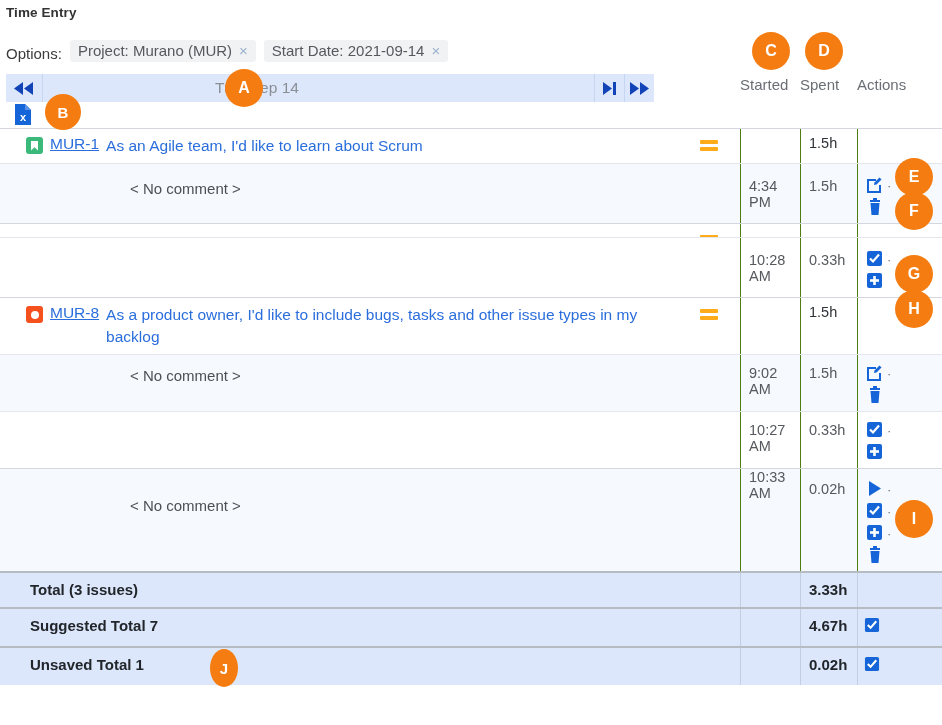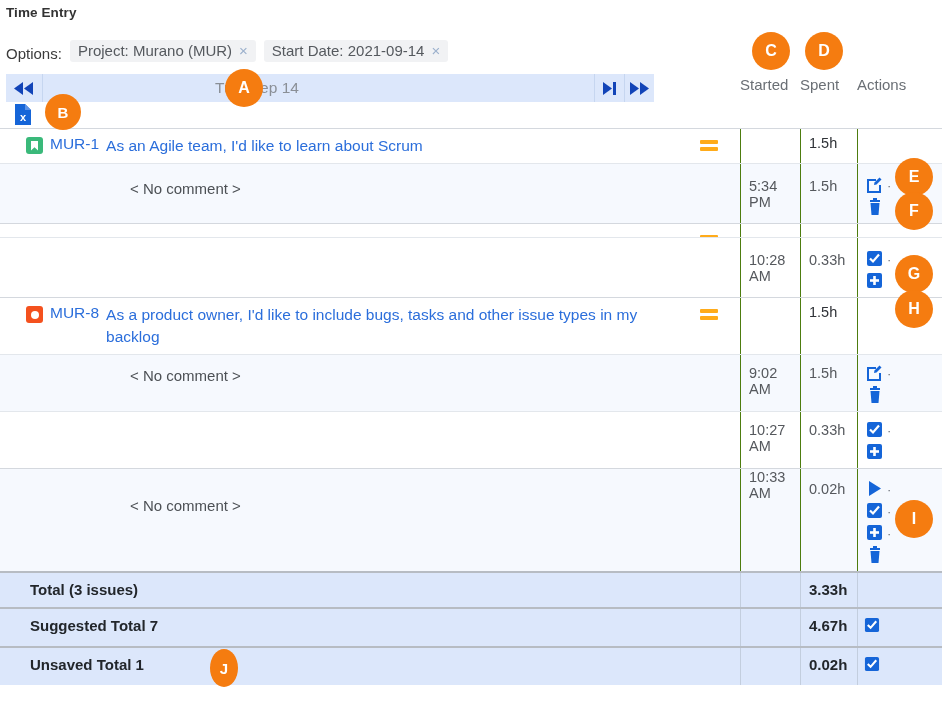--- a/index.html
+++ b/index.html
@@ -107,21 +107,21 @@
     display: flex; align-items: center; justify-content: center;
   }
   .type-story { background: #3ab97a; }
   .type-bug   { background: #f4511e; }
   .bookmark-glyph {
     width: 7px; height: 10px; background: #fff;
     clip-path: polygon(0 0, 100% 0, 100% 100%, 50% 68%, 0 100%);
   }
   .bug-glyph { width: 8px; height: 8px; border-radius: 50%; background: #fff; }
   .issue-key {
-    color: #2b6edb; font-size: 15.5px; white-space: nowrap; cursor: pointer;
+    color: #2b6edb; font-size: 15.5px; white-space: nowrap; cursor: pointer; text-decoration: underline;
   }
   .issue-summary {
     color: #2b6edb; font-size: 15.5px; line-height: 1.38;
     max-width: 580px; cursor: pointer;
   }
   .priority-icon {
     position: absolute; right: 22px; top: 11px;
     width: 18px; display: flex; flex-direction: column; gap: 3px;
   }
   .priority-icon span { display: block; height: 4px; background: #ffab1a; border-radius: 1px; }
@@ -248,21 +248,21 @@
       </div>
       <div class="cell-started"></div>
       <div class="cell-spent dark">1.5h</div>
       <div class="cell-actions"></div>
     </div>
 
     <div class="row entry-a row-top-border-lite">
       <div class="cell-main" style="padding:16px 0 18px 0;">
         <div class="comment-text">&lt; No comment &gt;</div>
       </div>
-      <div class="cell-started" style="padding-top:14px;">5:34 PM</div>
+      <div class="cell-started" style="padding-top:14px;">4:34 PM</div>
       <div class="cell-spent" style="padding-top:14px;">1.5h</div>
       <div class="cell-actions" style="padding-top:12px;">
         <div class="actions-wrap">
           <div class="action-line">
             <span class="icon-btn">
               <svg width="18" height="18" viewBox="0 0 18 18">
                   <path d="M1,3 H10 V5 H3 V15 H13 V9 H15 V17 H1 Z" fill="#1565d8"></path>
                   <path d="M10.5,8.5 L15.5,3.5 L13.5,1.5 L8.5,6.5 L8,9 Z" fill="#1565d8"></path>
                 </svg>
             </span>

